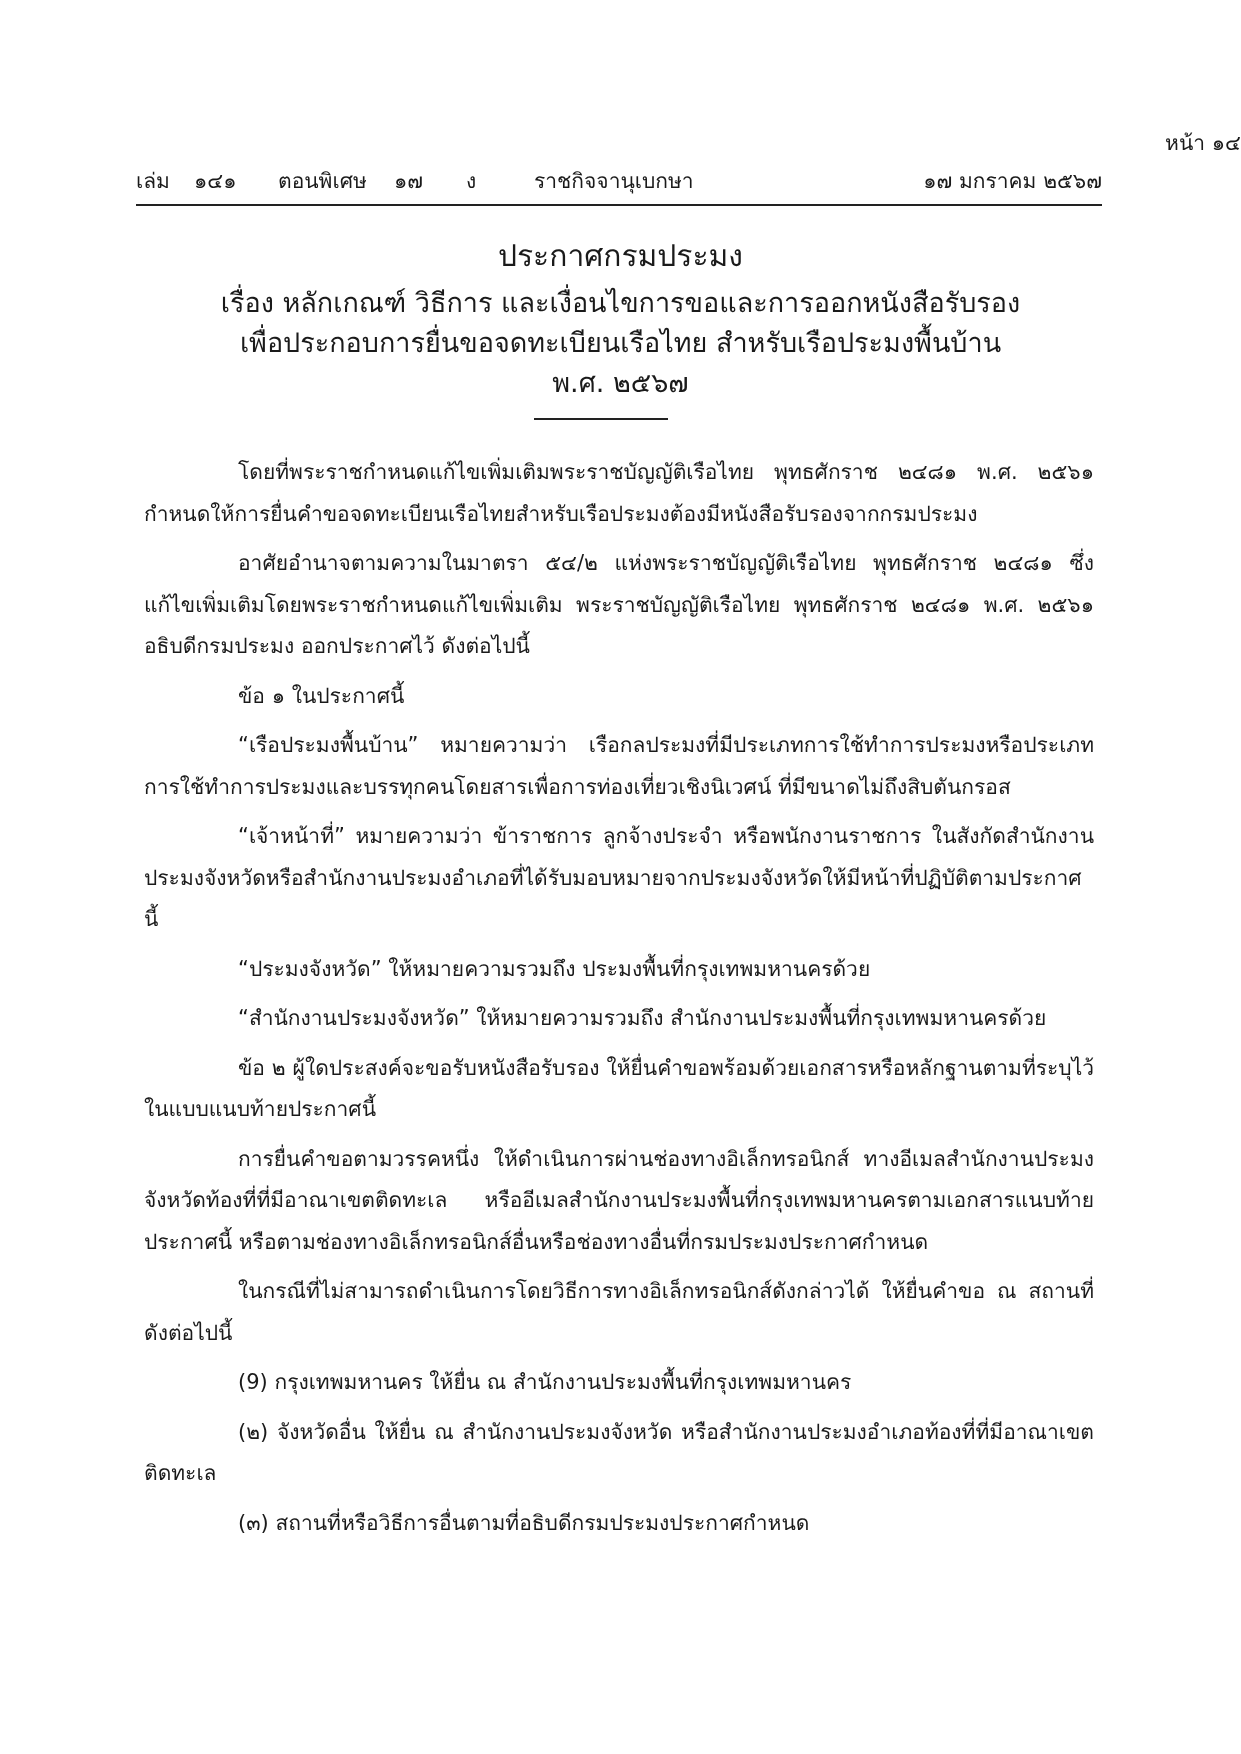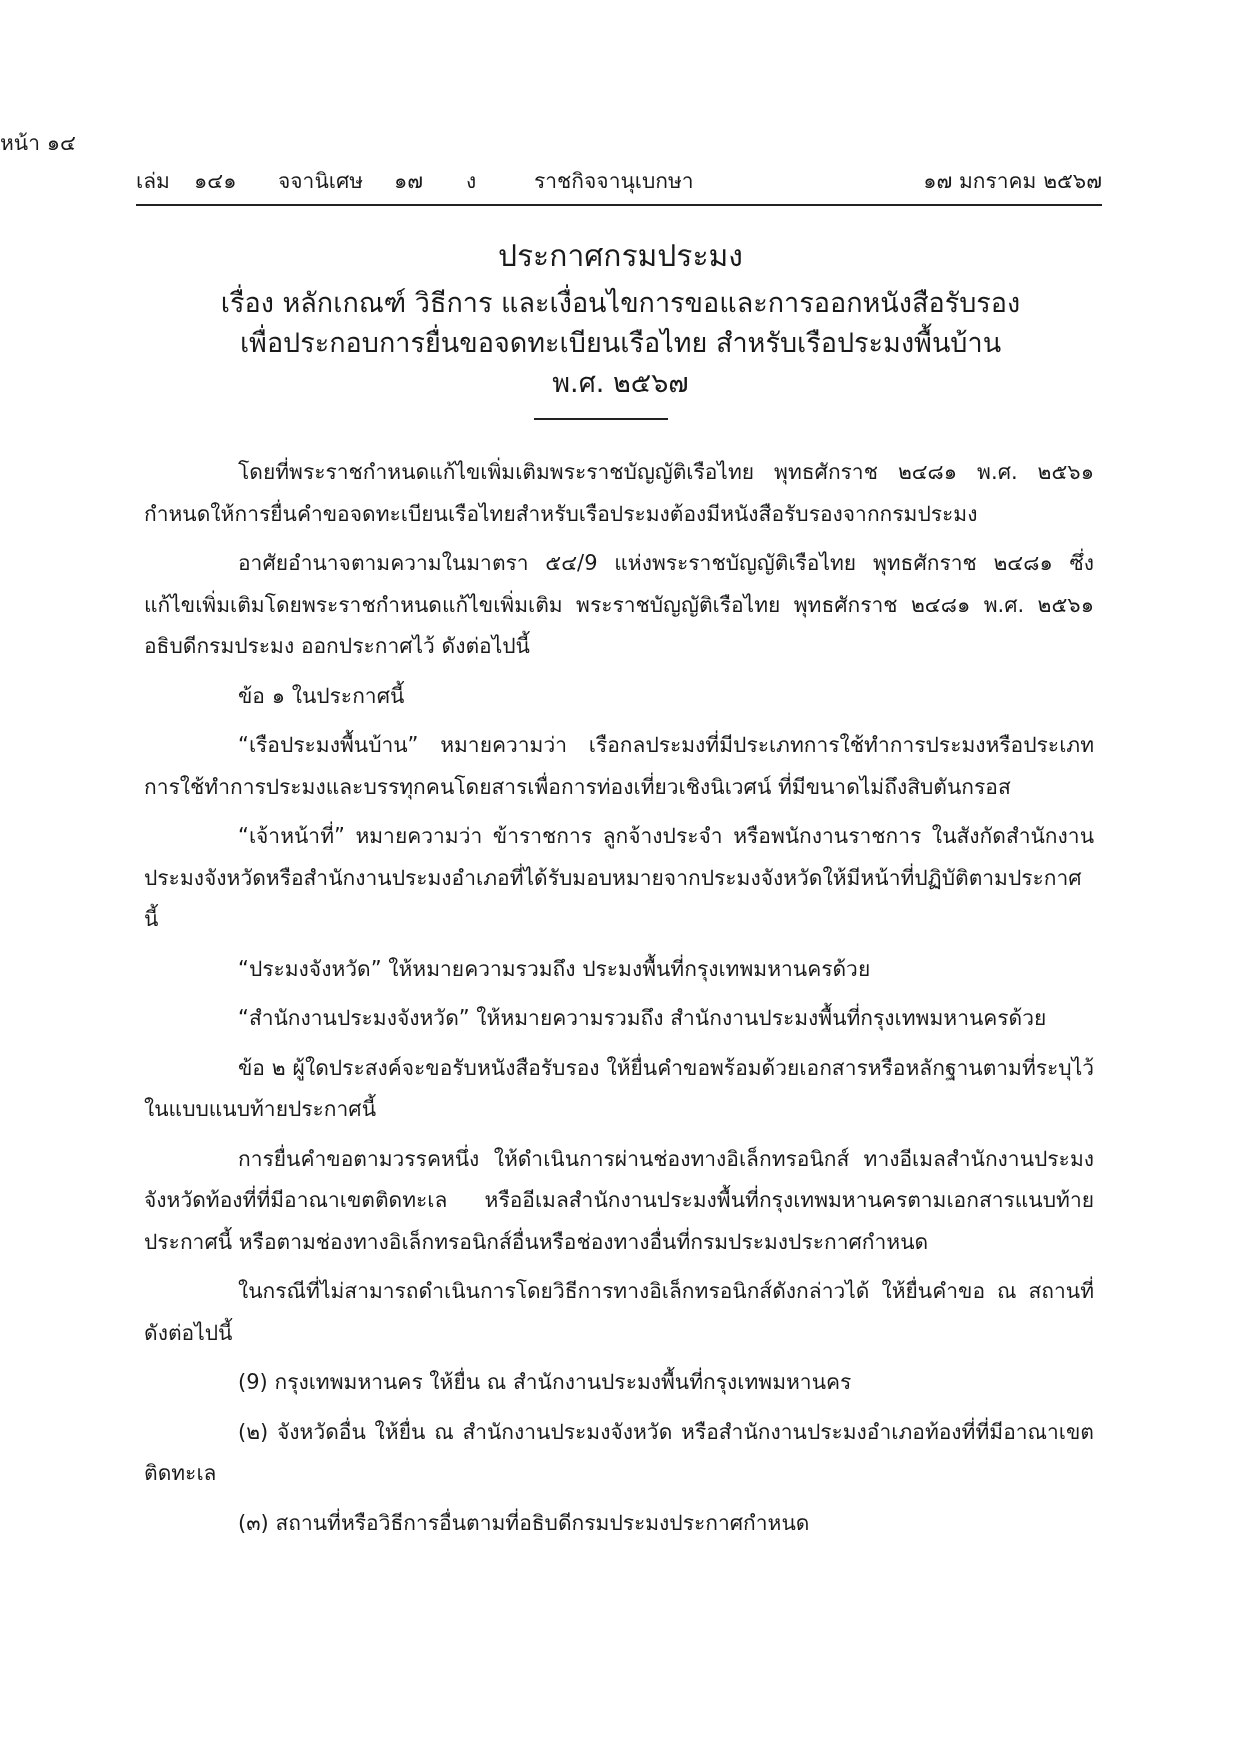--- a/index.html
+++ b/index.html
@@ -13,21 +13,21 @@
       position: relative;
       overflow: hidden;
       font-family: "DejaVu Sans", "Liberation Sans", sans-serif;
       color: #1a1a1a;
     }
     .page-number {
       position: absolute;
       top: 128px;
       left: 0;
       width: 1241px;
-      text-align: left;
+      text-align: right;
       font-size: 21px;
       line-height: 30px;
     }
     .gazette-header {
       position: absolute;
       top: 166px;
       left: 136px;
       width: 966px;
       height: 30px;
       font-size: 21px;
@@ -100,37 +100,37 @@
     }
   </style>
 </head>
 <body>
 
 <div class="page-number">หน้า ๑๔</div>
 
 <div class="gazette-header">
   <span class="hdr-volume-label">เล่ม</span>
   <span class="hdr-volume-num">๑๔๑</span>
-  <span class="hdr-section-label">จจานิเศษ</span>
+  <span class="hdr-section-label">ตอนพิเศษ</span>
   <span class="hdr-section-num">๑๗</span>
   <span class="hdr-section-letter">ง</span>
   <span class="hdr-gazette-name">ราชกิจจานุเบกษา</span>
   <span class="hdr-date">๑๗ มกราคม ๒๕๖๗</span>
 </div>
 <div class="header-rule"></div>
 
 <div class="title">ประกาศกรมประมง</div>
 <div class="subtitle-line sub1">เรื่อง หลักเกณฑ์ วิธีการ และเงื่อนไขการขอและการออกหนังสือรับรอง</div>
 <div class="subtitle-line sub2">เพื่อประกอบการยื่นขอจดทะเบียนเรือไทย สำหรับเรือประมงพื้นบ้าน</div>
 <div class="subtitle-line sub3">พ.ศ. ๒๕๖๗</div>
 <div class="title-rule"></div>
 
 <div class="body-text">
   <p class="para indent">โดยที่พระราชกำหนดแก้ไขเพิ่มเติมพระราชบัญญัติเรือไทย พุทธศักราช ๒๔๘๑ พ.ศ. ๒๕๖๑ กำหนดให้การยื่นคำขอจดทะเบียนเรือไทยสำหรับเรือประมงต้องมีหนังสือรับรองจากกรมประมง</p>
-  <p class="para indent">อาศัยอำนาจตามความในมาตรา ๕๔/9 แห่งพระราชบัญญัติเรือไทย พุทธศักราช ๒๔๘๑ ซึ่งแก้ไขเพิ่มเติมโดยพระราชกำหนดแก้ไขเพิ่มเติม พระราชบัญญัติเรือไทย พุทธศักราช ๒๔๘๑ พ.ศ. ๒๕๖๑ อธิบดีกรมประมง ออกประกาศไว้ ดังต่อไปนี้</p>
+  <p class="para indent">อาศัยอำนาจตามความในมาตรา ๕๔/๒ แห่งพระราชบัญญัติเรือไทย พุทธศักราช ๒๔๘๑ ซึ่งแก้ไขเพิ่มเติมโดยพระราชกำหนดแก้ไขเพิ่มเติม พระราชบัญญัติเรือไทย พุทธศักราช ๒๔๘๑ พ.ศ. ๒๕๖๑ อธิบดีกรมประมง ออกประกาศไว้ ดังต่อไปนี้</p>
   <p class="para indent">ข้อ ๑ ในประกาศนี้</p>
   <p class="para indent">“เรือประมงพื้นบ้าน” หมายความว่า เรือกลประมงที่มีประเภทการใช้ทำการประมงหรือประเภทการใช้ทำการประมงและบรรทุกคนโดยสารเพื่อการท่องเที่ยวเชิงนิเวศน์ ที่มีขนาดไม่ถึงสิบตันกรอส</p>
   <p class="para indent">“เจ้าหน้าที่” หมายความว่า ข้าราชการ ลูกจ้างประจำ หรือพนักงานราชการ ในสังกัดสำนักงานประมงจังหวัดหรือสำนักงานประมงอำเภอที่ได้รับมอบหมายจากประมงจังหวัดให้มีหน้าที่ปฏิบัติตามประกาศนี้</p>
   <p class="para indent">“ประมงจังหวัด” ให้หมายความรวมถึง ประมงพื้นที่กรุงเทพมหานครด้วย</p>
   <p class="para indent">“สำนักงานประมงจังหวัด” ให้หมายความรวมถึง สำนักงานประมงพื้นที่กรุงเทพมหานครด้วย</p>
   <p class="para indent">ข้อ ๒ ผู้ใดประสงค์จะขอรับหนังสือรับรอง ให้ยื่นคำขอพร้อมด้วยเอกสารหรือหลักฐานตามที่ระบุไว้ในแบบแนบท้ายประกาศนี้</p>
   <p class="para indent">การยื่นคำขอตามวรรคหนึ่ง ให้ดำเนินการผ่านช่องทางอิเล็กทรอนิกส์ ทางอีเมลสำนักงานประมงจังหวัดท้องที่ที่มีอาณาเขตติดทะเล หรืออีเมลสำนักงานประมงพื้นที่กรุงเทพมหานครตามเอกสารแนบท้ายประกาศนี้ หรือตามช่องทางอิเล็กทรอนิกส์อื่นหรือช่องทางอื่นที่กรมประมงประกาศกำหนด</p>
   <p class="para indent">ในกรณีที่ไม่สามารถดำเนินการโดยวิธีการทางอิเล็กทรอนิกส์ดังกล่าวได้ ให้ยื่นคำขอ ณ สถานที่ ดังต่อไปนี้</p>
   <p class="para indent">(9) กรุงเทพมหานคร ให้ยื่น ณ สำนักงานประมงพื้นที่กรุงเทพมหานคร</p>
   <p class="para indent">(๒) จังหวัดอื่น ให้ยื่น ณ สำนักงานประมงจังหวัด หรือสำนักงานประมงอำเภอท้องที่ที่มีอาณาเขตติดทะเล</p>

